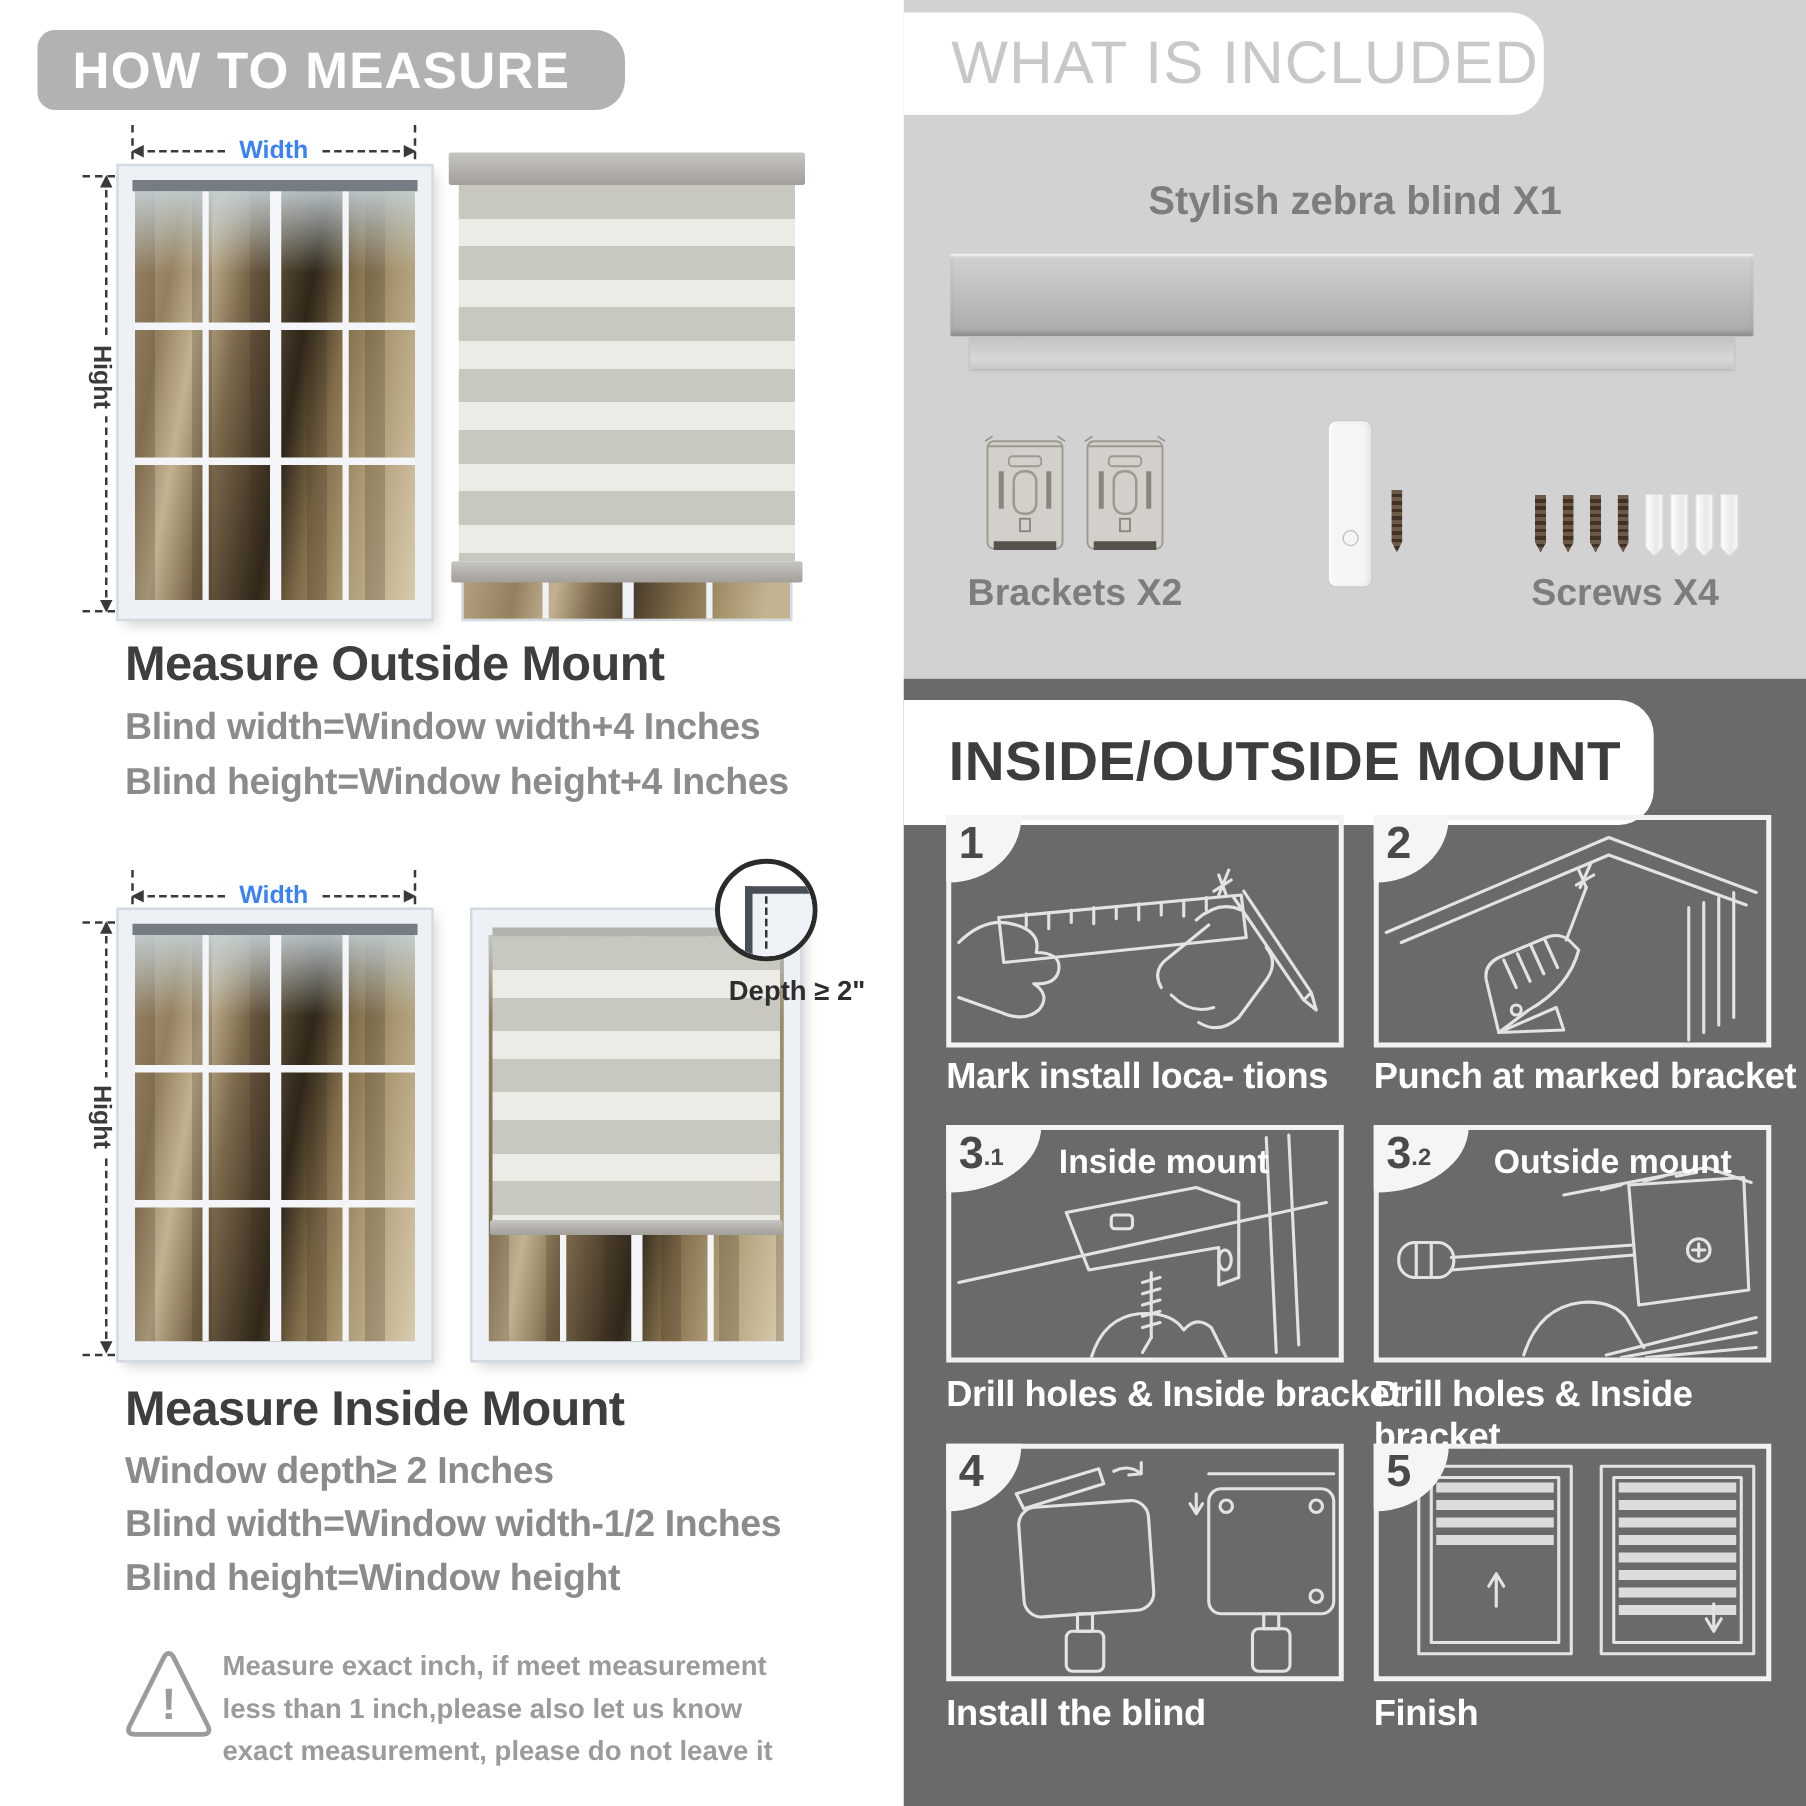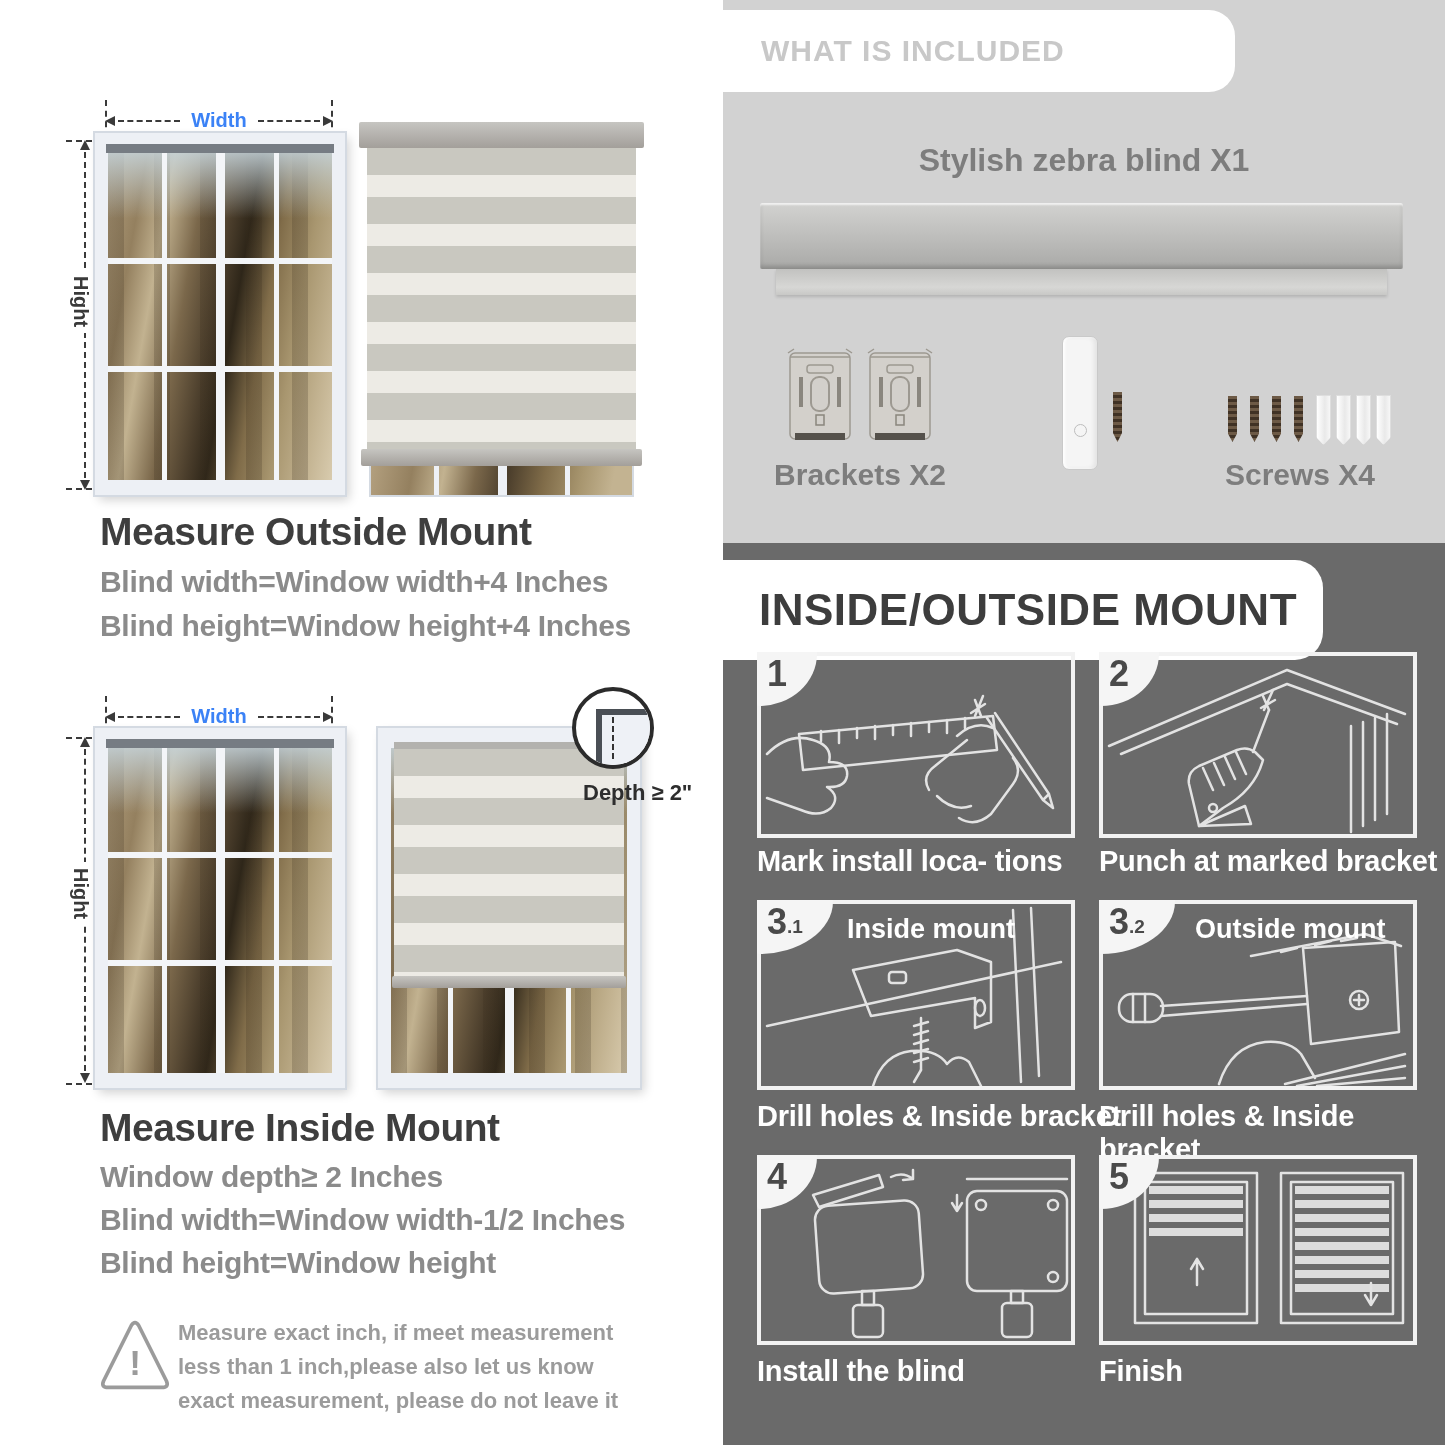--- a/index.html
+++ b/index.html
@@ -53,21 +53,21 @@
   .depth-label{color:#2e2e2e;font-size:22px;font-weight:bold;}
 
   .warn-text{color:#9b9b9b;font-size:22px;font-weight:600;line-height:1.55;width:452px;}
 
   
   .right-top{left:723px;top:0;width:722px;height:543px;background:#d2d2d2;}
   .right-bottom{left:723px;top:543px;width:722px;height:902px;background:#6a6a6a;}
 
   .wii-box{left:723px;top:10px;width:512px;height:82px;background:#ffffff;
     border-radius:0 26px 26px 0;}
-  .wii-text{color:#c8c8c8;font-size:30px;font-weight:bold;letter-spacing:1px;
+  .wii-text{color:#c8c8c8;font-size:48px;font-weight:normal;letter-spacing:1px;
     line-height:82px;padding-left:38px;}
 
   .product-label{left:723px;top:142px;width:722px;text-align:center;color:#7d7d7d;
     font-size:32px;font-weight:bold;}
 
   .headrail-main{left:760px;top:203px;width:643px;height:66px;border-radius:2px;
     background:linear-gradient(180deg,#d2d2d0 0%,#bcbcba 55%,#a9a9a7 100%);
     box-shadow:inset 0 2px 2px rgba(255,255,255,.7), inset 0 -3px 4px rgba(0,0,0,.18);}
   .headrail-sub{left:776px;top:269px;width:611px;height:26px;
     background:linear-gradient(180deg,#c2c2c0 0%,#d7d7d5 70%,#c8c8c6 100%);
@@ -101,20 +101,21 @@
   .step-title{position:absolute;color:#fff;font-size:27px;font-weight:bold;}
   .step-cap{position:absolute;color:#fff;font-size:29px;font-weight:bold;letter-spacing:-0.3px;}
 
   .lineart{stroke:#e3e3e3;stroke-width:2.5;fill:none;stroke-linecap:round;stroke-linejoin:round;}
 </style>
 </head>
 <body>
 
 <div id="canvas">
 
+  <div class="abs htm-banner">HOW TO MEASURE</div>
 
   <div class="abs vguide" style="left:105px;top:100px;height:38px;"></div>
   <div class="abs vguide" style="left:331px;top:100px;height:38px;"></div>
   <div class="abs warrow" style="left:105px;top:109px;width:228px;">
     <span class="ah l"></span>
     <span class="dl"></span>
     <span class="lbl">Width</span>
     <span class="dl"></span>
     <span class="ah r"></span>
   </div>

